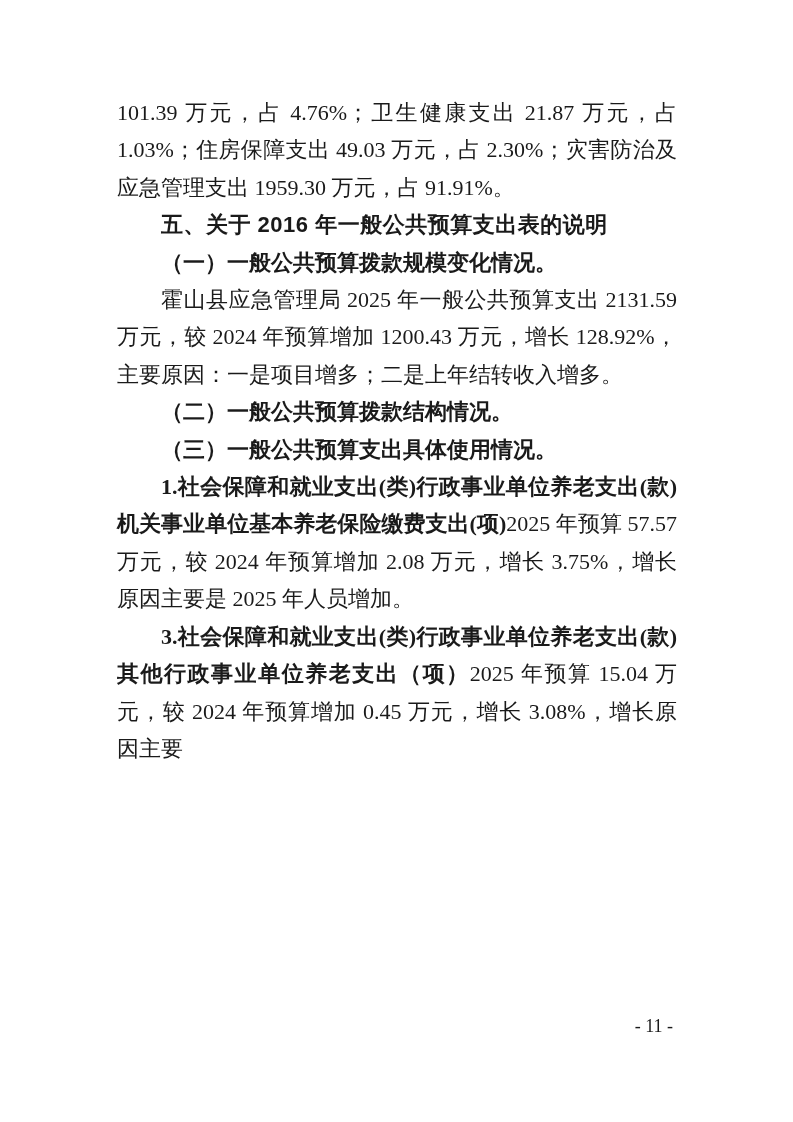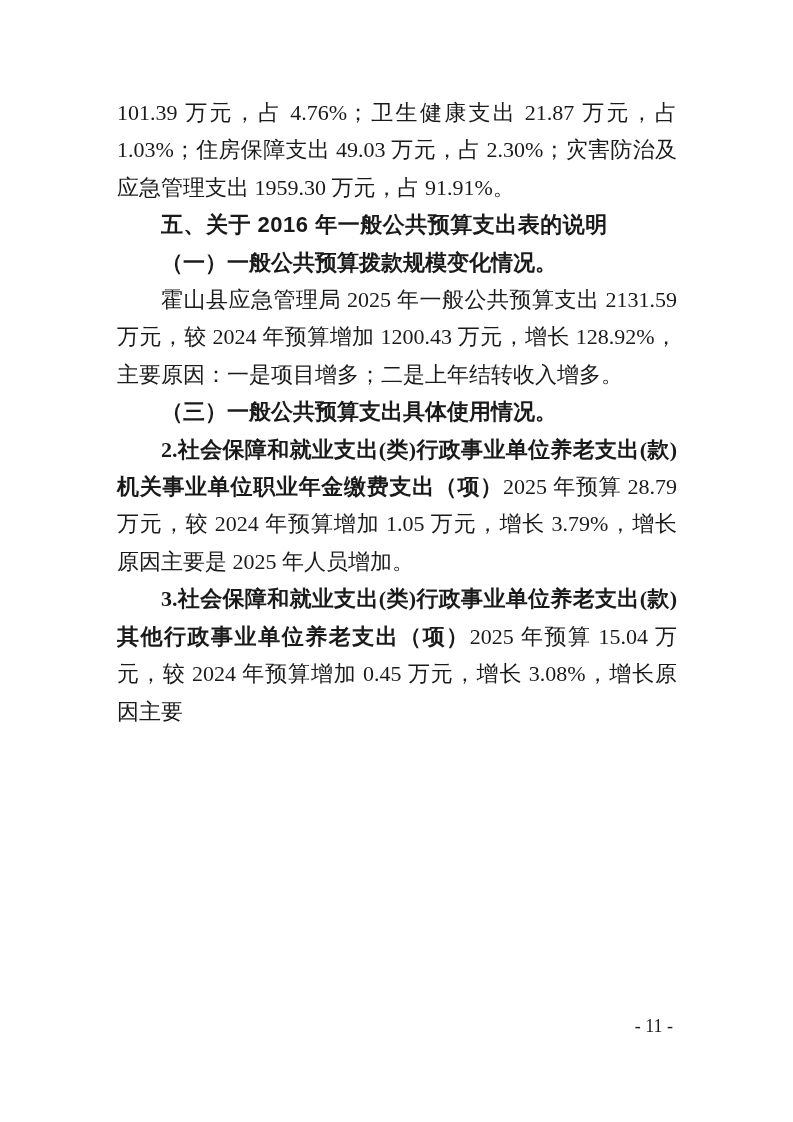--- a/index.html
+++ b/index.html
@@ -62,25 +62,26 @@
   <div class="content">
 
     <p class="noindent">101.39 万元，占 4.76%；卫生健康支出 21.87 万元，占 1.03%；住房保障支出 49.03 万元，占 2.30%；灾害防治及应急管理支出 1959.30 万元，占 91.91%。</p>
 
     <p class="h1">五、关于 2016 年一般公共预算支出表的说明</p>
 
     <p class="h2">（一）一般公共预算拨款规模变化情况。</p>
 
     <p>霍山县应急管理局 2025 年一般公共预算支出 2131.59 万元，较 2024 年预算增加 1200.43 万元，增长 128.92%，主要原因：一是项目增多；二是上年结转收入增多。</p>
 
+    <p class="h2">（二）一般公共预算拨款结构情况。</p>
 
 
     <p class="h2">（三）一般公共预算支出具体使用情况。</p>
 
+    <p class="item"><span class="lead">1.社会保障和就业支出(类)行政事业单位养老支出(款)机关事业单位基本养老保险缴费支出(项)</span><span>2025 年预算 57.57 万元，较 2024 年预算增加 2.08 万元，增长 3.75%，增长原因主要是 2025 年人员增加。</span></p>
 
-    <p class="item"><span class="lead">2.社会保障和就业支出(类)行政事业单位养老支出(款)机关事业单位职业年金缴费支出（项）</span><span>2025 年预算 28.79 万元，较 2024 年预算增加 1.05 万元，增长 3.79%，增长原因主要是 2025 年人员增加。</span></p>
 
     <p class="item"><span class="lead">3.社会保障和就业支出(类)行政事业单位养老支出(款)其他行政事业单位养老支出（项）</span><span>2025 年预算 15.04 万元，较 2024 年预算增加 0.45 万元，增长 3.08%，增长原因主要</span></p>
 
   </div>
 
   <div class="footer">- 11 -</div>
 </div>
 
 </body></html>

